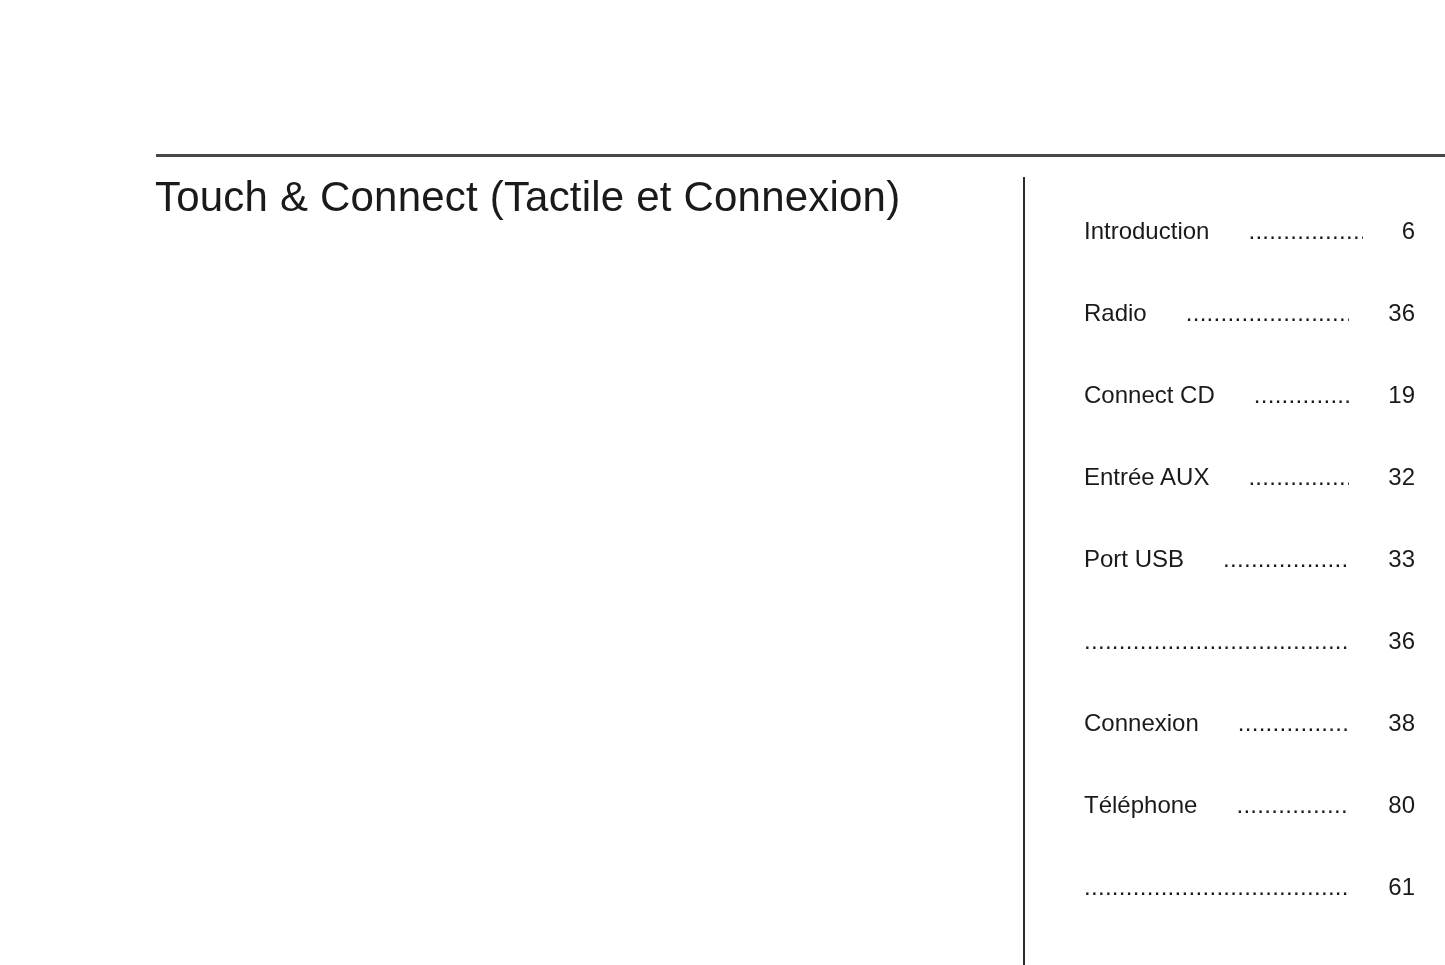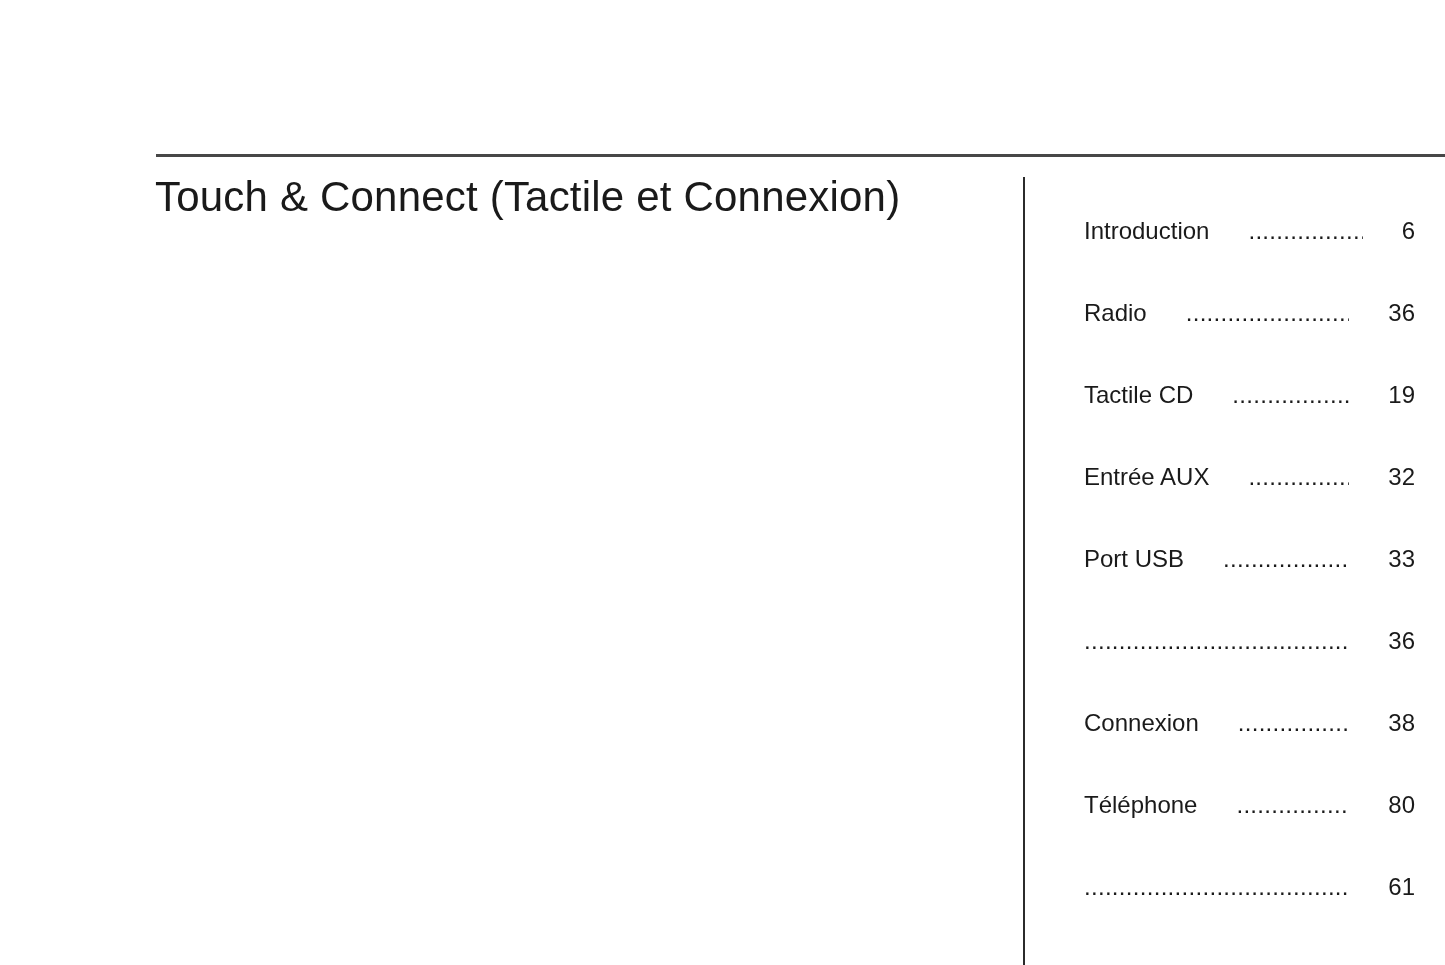--- a/index.html
+++ b/index.html
@@ -93,21 +93,21 @@
     <span class="toc-page">6</span>
   </div>
 
   <div class="toc-row">
     <span class="toc-label">Radio</span>
     <span class="toc-dots">................................................................................</span>
     <span class="toc-page">36</span>
   </div>
 
   <div class="toc-row">
-    <span class="toc-label">Tactile CD</span>
+    <span class="toc-label">Connect CD</span>
     <span class="toc-dots">................................................................................</span>
     <span class="toc-page">19</span>
   </div>
 
   <div class="toc-row">
     <span class="toc-label">Entrée AUX</span>
     <span class="toc-dots">................................................................................</span>
     <span class="toc-page">32</span>
   </div>
 

